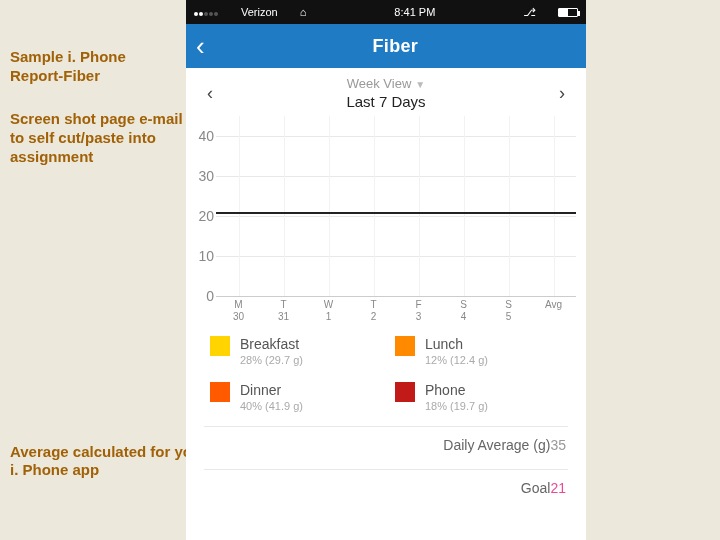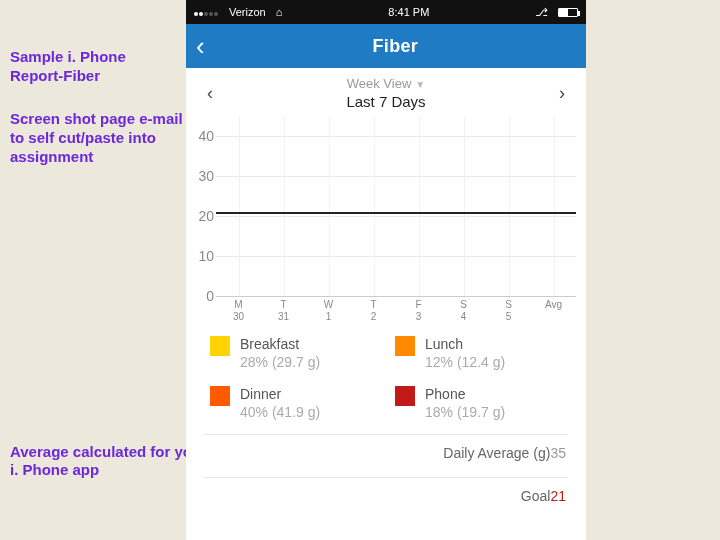--- a/index.html
+++ b/index.html
@@ -4,41 +4,41 @@
 <style>
   * { box-sizing: border-box; margin: 0; padding: 0; }
   html, body { width: 720px; height: 540px; }
   body {
     font-family: -apple-system, "Helvetica Neue", Arial, sans-serif;
     background: #ece8dc;
     position: relative;
     overflow: hidden;
   }
   
-  .annot { position: absolute; left: 10px; color: #6d28d9; font-weight: 700; font-size: 15px; line-height: 1.25; }
+  .annot { position: absolute; left: 10px; color: #a16207; font-weight: 700; font-size: 15px; line-height: 1.25; }
   .annot-title { top: 48px; width: 170px; }
   .annot-instr { top: 110px; width: 180px; }
   .annot-avg  { bottom: 60px; width: 220px; }
 
   
   .phone {
     position: absolute;
     left: 186px; top: 0;
     width: 400px; height: 540px;
     background: #fff;
     color: #444;
     font-size: 12px;
   }
   
   .statusbar {
     height: 24px; background: #111; color: #fff;
     display: flex; align-items: center; justify-content: space-between;
     padding: 0 8px; font-size: 11px; font-weight: 500;
   }
-  .sb-left, .sb-right { display: flex; align-items: center; gap: 10px; }
+  .sb-left, .sb-right { display: flex; align-items: center; gap: 22px; }
   .sb-dots span { display:inline-block; width:4px; height:4px; border-radius:50%; background:#fff; margin-right:1px; }
   .sb-dots span.dim { background:#555; }
   .sb-batt { display:inline-block; width:20px; height:9px; border:1px solid #fff; border-radius:1px; position:relative; }
   .sb-batt::after { content:""; position:absolute; right:-3px; top:2px; width:2px; height:5px; background:#fff; }
   .sb-batt i { display:block; width:50%; height:100%; background:#fff; }
 
   
   .navhdr {
     height: 44px; background: #1f7bc3; color:#fff;
     display:flex; align-items:center; justify-content:space-between;
@@ -79,26 +79,26 @@
   .c-sn { background:#c21919; }
   .c-avg{ background:#d9d9d9; }
   .xlabels { display:flex; margin-left:26px; }
   .xlabels .xl { flex:1; text-align:center; font-size:10px; color:#888; line-height:1.15; padding-top:3px; }
 
   
   .legend { padding: 14px 24px 8px; display:grid; grid-template-columns: 1fr 1fr; row-gap:16px; column-gap:18px; }
   .legend .item { display:flex; align-items:flex-start; gap:10px; }
   .legend .sw { width:20px; height:20px; flex:none; }
   .legend .txt .name { font-size:14px; color:#555; }
-  .legend .txt .sub  { font-size:14px; color:#aaa; margin-top:2px; }
+  .legend .txt .sub  { font-size:11px; color:#aaa; margin-top:2px; }
 
   .divider { height:1px; background:#e8e8e8; margin: 6px 18px 0; }
   .stats .row { display:flex; justify-content:flex-end; padding:10px 20px; font-size:14px; color:#666; }
   .stats .row .val { color:#999; }
-  .stats .row .val.goal { color:#b91c1c; }
+  .stats .row .val.goal { color:#ec4899; }
 </style>
 </head>
 <body>
 
 <div class="annot annot-title">Sample i. Phone Report-Fiber</div>
 <div class="annot annot-instr">Screen shot page e-mail to self cut/paste into assignment</div>
 <div class="annot annot-avg">Average calculated for you by i. Phone app</div>
 
 <div class="phone">
 

